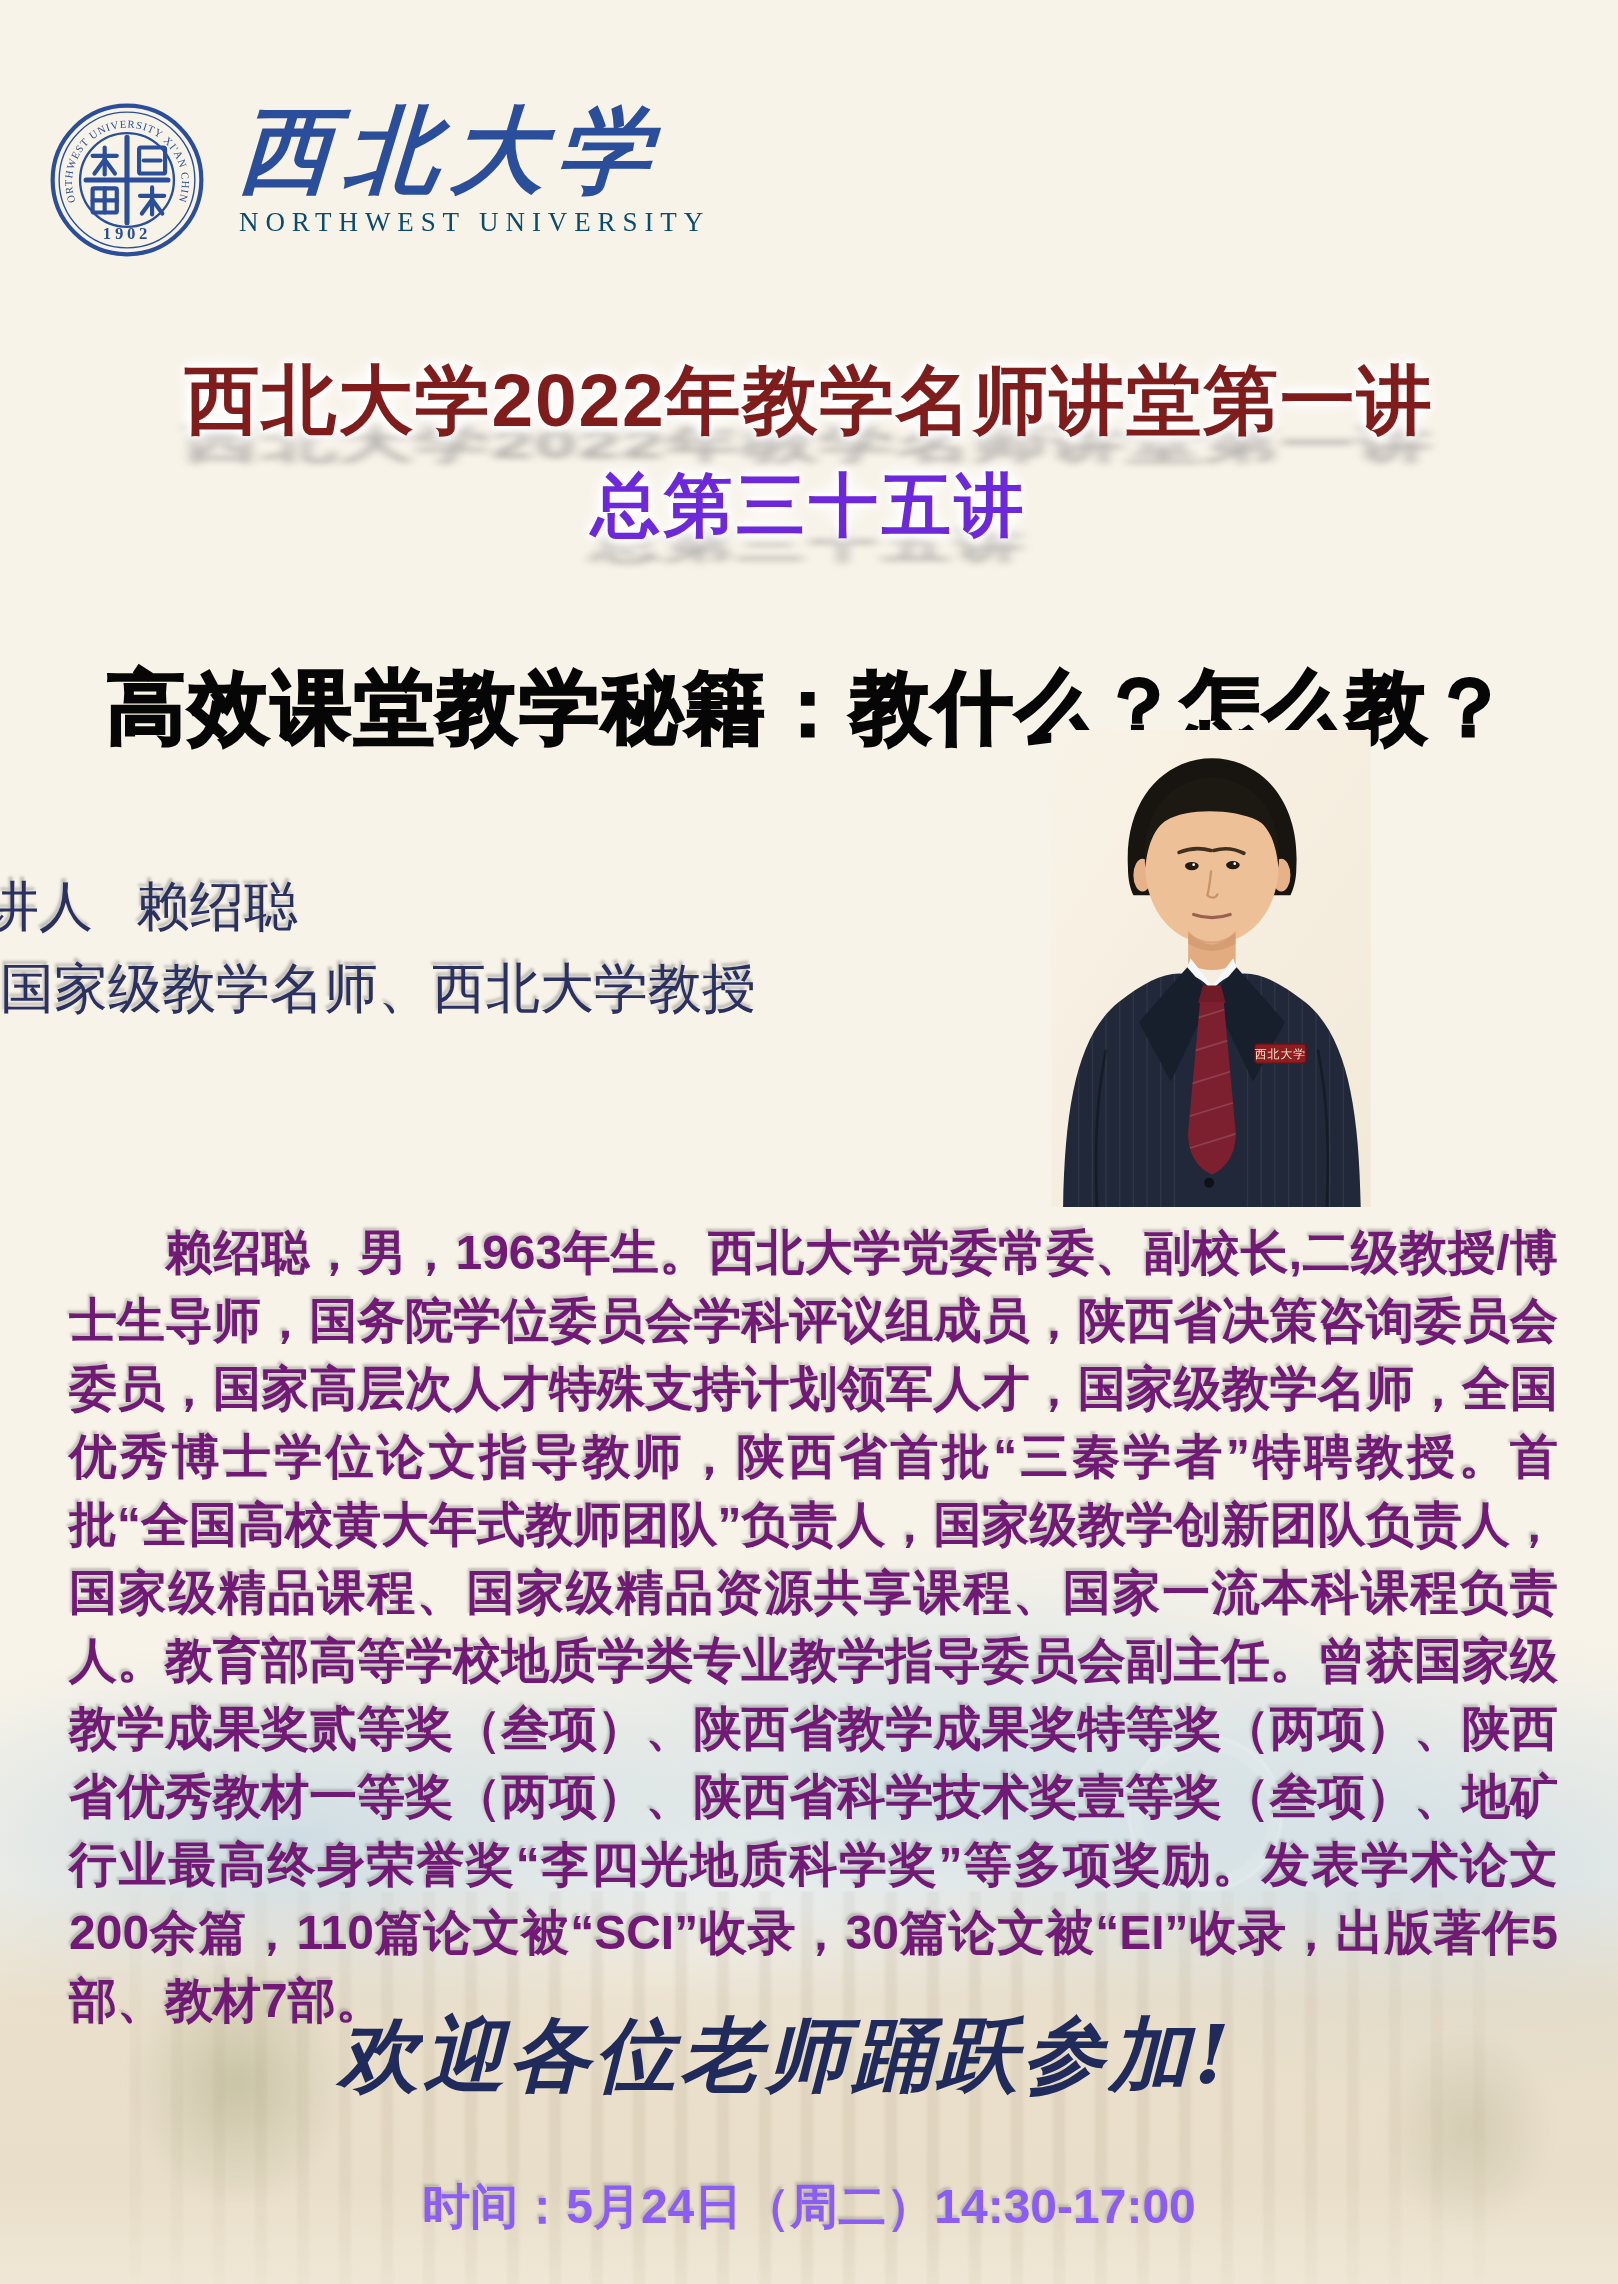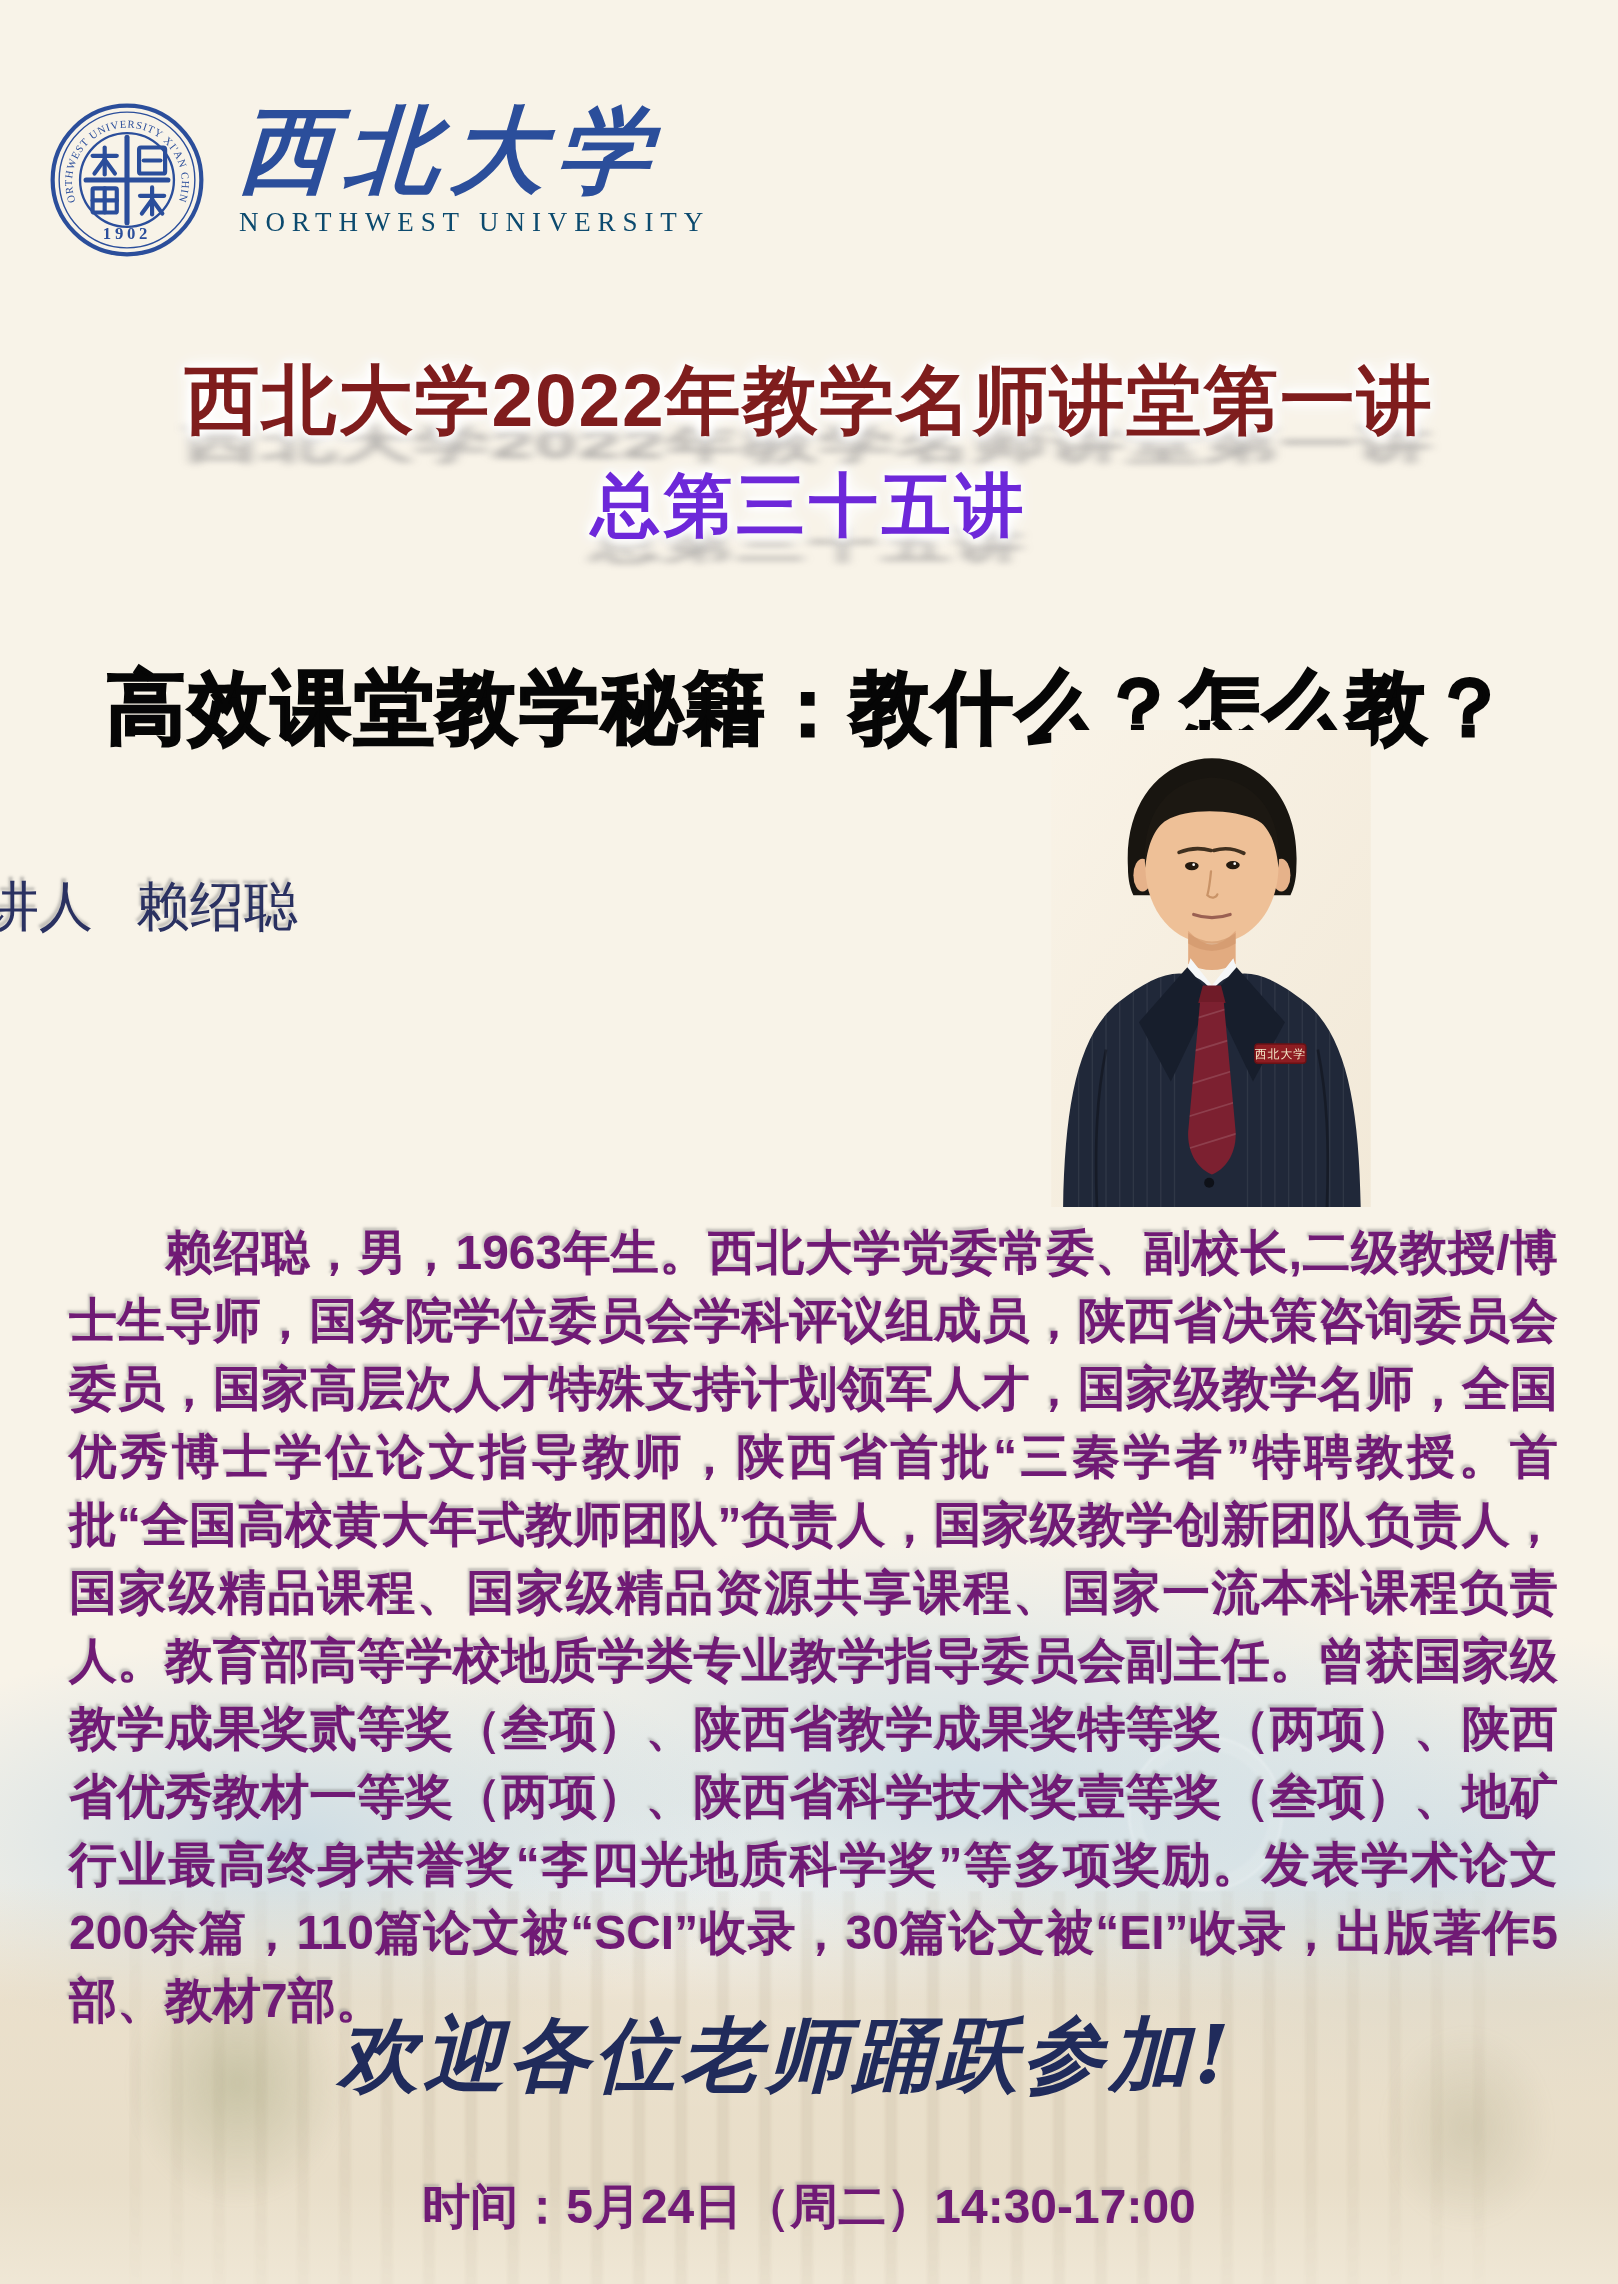--- a/index.html
+++ b/index.html
@@ -59,21 +59,21 @@
   .portrait{position:absolute;left:1051px;top:730px;width:320px;height:477px;}
   
   .bio{position:absolute;left:69px;top:1219px;width:1489px;margin:0;font-size:48px;
     line-height:68px;text-indent:96px;text-align:justify;text-justify:inter-character;
     color:#701a75;font-weight:700;text-shadow:-1.8px -3.2px 2.3px rgba(125,125,125,.40);}
   
   .welcome{position:absolute;left:0;top:2014px;width:100%;text-align:center;font-size:81px;
     font-weight:700;font-style:italic;color:#202b5b;letter-spacing:4.6px;line-height:1;
     font-family:"DejaVu Serif",serif;transform:translateX(-23px);white-space:nowrap;}
   .time{position:absolute;left:0;top:2183px;width:100%;text-align:center;font-size:48px;
-    font-weight:900;color:#701a75;line-height:1;text-shadow:-1.4px -2.7px 2.3px rgba(125,125,125,.35);
+    font-weight:900;color:#8b5cf6;line-height:1;text-shadow:-1.4px -2.7px 2.3px rgba(125,125,125,.35);
     white-space:nowrap;}
 </style>
 </head>
 <body>
 
 <div class="poster">
 
   <div class="bg-sky"></div>
   <div class="bg-building"></div>
   <div class="bg-columns"></div>
@@ -125,20 +125,21 @@
   <div class="title2 echo" data-text="总第三十五讲">
     <span>总第三十五讲</span>
   </div>
 
   <div class="headline">高效课堂教学秘籍：教什么？怎么教？</div>
 
   <div class="speaker">
     <div class="speaker-line1">
       <span class="sp-label">主讲人</span><span class="sp-name">赖绍聪</span>
     </div>
+    <div class="speaker-line2">国家级教学名师、西北大学教授</div>
   </div>
 
   <svg class="portrait" viewBox="0 0 700 1045">
     <defs>
       <linearGradient id="pbg" x1="0" y1="0" x2="1" y2="1">
         <stop offset="0" stop-color="#f9f3e7"></stop>
           <stop offset="1" stop-color="#f2e9d8"></stop>
       </linearGradient>
       <clipPath id="torsoClip">
         <path d="M26,1045 C30,820 58,668 148,596 C232,530 300,508 352,570 C404,508 472,530 556,596 C646,668 674,820 678,1045 Z"></path>

